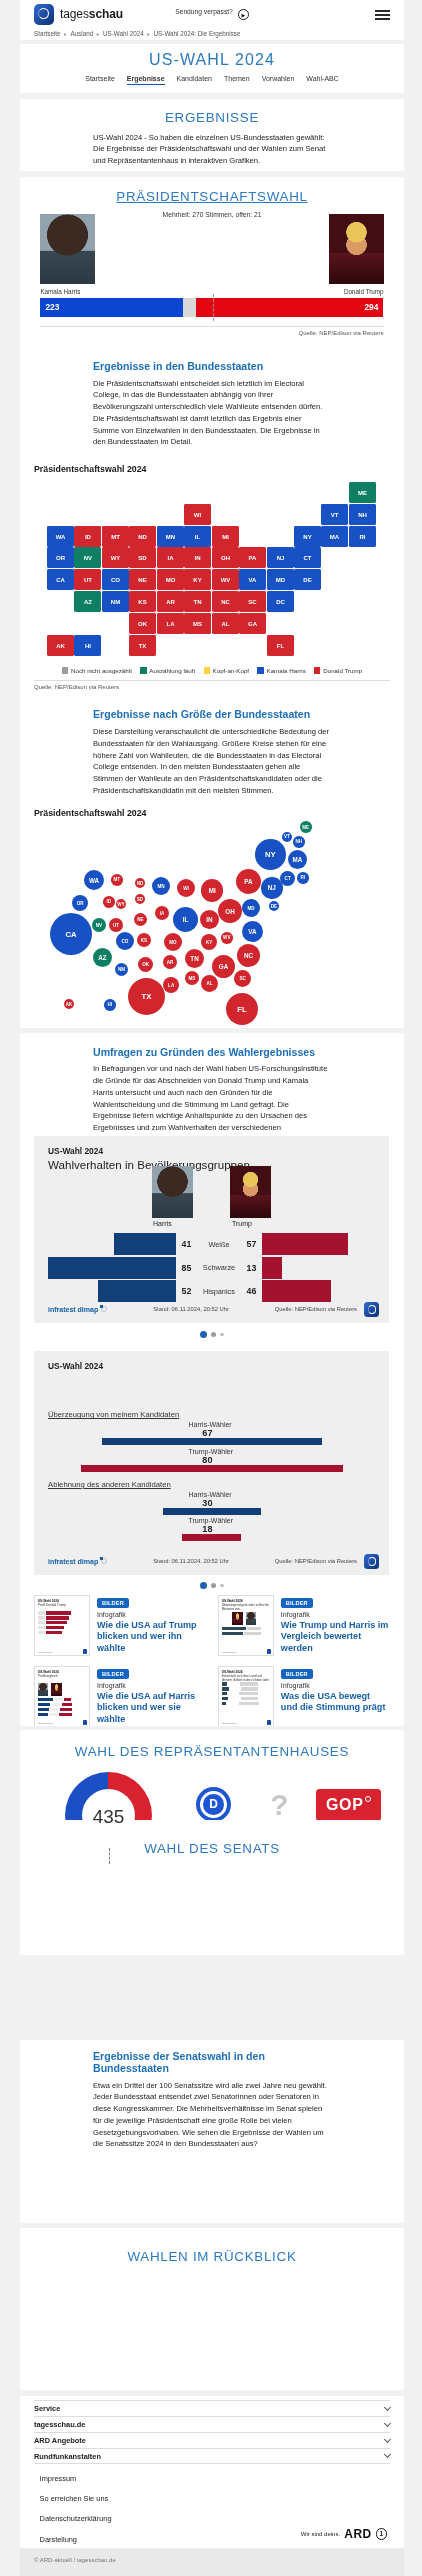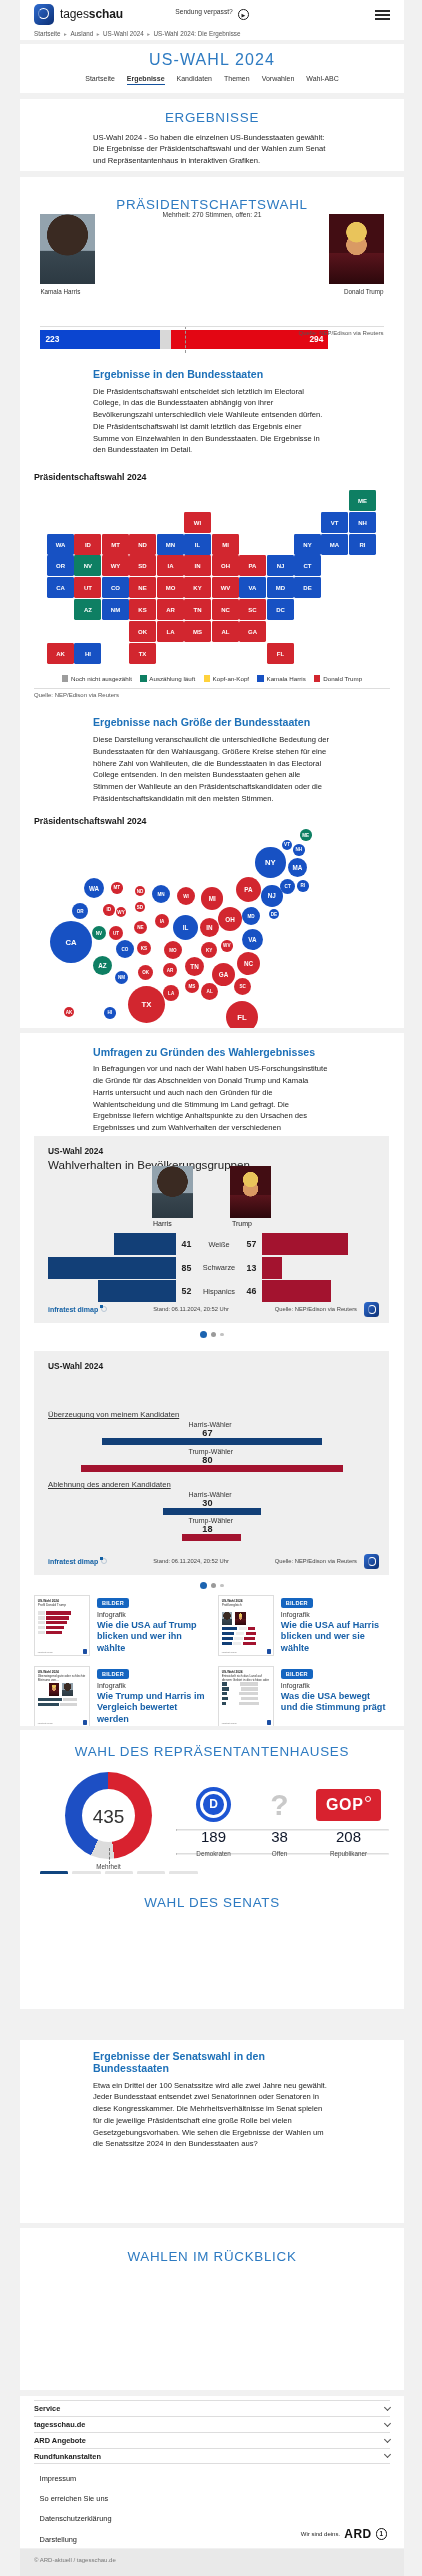--- a/index.html
+++ b/index.html
@@ -34,21 +34,21 @@
   .chart-label { font-size:8.8px; font-weight:700; color:#181818; margin-left:14px; }
   .src { font-size:6px; color:#555; }
   .hrline { border:none; border-top:0.7px solid #ddd; }
 
   
   .photo { position:absolute; width:55px; height:70px; }
   .photo-harris { background: radial-gradient(circle at 50% 30%, #3a2a22 0 36%, transparent 37%), radial-gradient(circle at 50% 40%, #c99b75 0 22%, transparent 23%), linear-gradient(#93a3ae 52%, #394750 53%, #2c3942); }
   .photo-trump  { background: radial-gradient(circle at 50% 26%, #e9c45b 0 17%, transparent 18%), radial-gradient(circle at 50% 44%, #d99a64 0 21%, transparent 22%), linear-gradient(#420d13 55%, #5a141c 56%, #2c080c); }
   .photo-sm { position:absolute; width:41px; height:53px; }
   .cand-name { position:absolute; font-size:6.3px; color:#333; }
-  .ebar { position:absolute; left:20.4px; width:288px; height:19px; display:flex;margin-top:32px; }
+  .ebar { position:absolute; left:20.4px; width:343px; height:19px; display:flex; }
   .ebar .seg { height:100%; position:relative; }
   .ebar .val { position:absolute; top:4.2px; font-size:8.4px; font-weight:700; color:#fff; }
   .ebar-marker { position:absolute; top:-4.2px; height:27.4px; width:0; border-left:1.4px dashed #999; }
 
   
   .tilemap { position:relative; width:330px; height:175px; margin-left:27px; }
   .tile { position:absolute; width:27px; height:21px; color:#fff; font-size:6px; font-weight:700; display:flex; align-items:center; justify-content:center; border-radius:1.4px; cursor:pointer; }
   .map-legend { display:flex; justify-content:center; gap:8.4px; font-size:6.2px; color:#333; align-items:center; }
   .lg-sw { display:inline-block; width:6.3px; height:6.3px; margin-right:2.8px; vertical-align:-0.7px; }
 
@@ -169,21 +169,21 @@
       <span class="tab">Wahl-ABC</span>
     </nav>
 </section>
 
 <section class="card" style="top:99px; height:72px;">
   <h2 class="section-title" style="margin-top:11.3px;">ERGEBNISSE</h2>
   <p class="bodytext" style="margin-top:6.3px;">US-Wahl 2024 - So haben die einzelnen US-Bundesstaaten gewählt: Die Ergebnisse der Präsidentschaftswahl und der Wahlen zum Senat und Repräsentantenhaus in interaktiven Grafiken.</p>
 </section>
 
 <section class="card" style="top:177px; height:851px;">
-  <h2 class="section-title" style="margin-top:20px;">PRÄSIDENTSCHAFTSWAHL</h2>
+  <h2 class="section-title" style="margin-top:12px;text-decoration:underline;">PRÄSIDENTSCHAFTSWAHL</h2>
   <div style="position:absolute; left:0; right:0; top:34px; text-align:center; font-size:6.7px; color:#333;">Mehrheit: 270 Stimmen, offen: 21</div>
   <div class="photo photo-harris" style="left:20.4px; top:37px;"></div>
   <div class="photo photo-trump" style="right:20.4px; top:37px;"></div>
   <div class="cand-name" style="left:20.4px; top:111px;">Kamala Harris</div>
   <div class="cand-name" style="right:20.4px; top:111px;">Donald Trump</div>
 
   <div class="ebar" style="top:121px;">
     <div class="seg" style="width: 41.4498%; background: rgb(11, 69, 208);">
         <span class="val" style="left:5px;">223</span>
       </div>
@@ -454,72 +454,72 @@
           <div class="th-foot">
             <span>infratest dimap</span>
             <span class="th-ard"></span>
           </div>
         </div>
         <div><span class="badge">BILDER</span><div class="tkick">Infografik</div><div class="ttitle">Wie die USA auf Trump blicken und wer ihn wählte</div></div>
       </article>
       <article class="teaser">
         <div class="thumb">
           <div class="th-cap">US-Wahl 2024</div>
-          <div class="th-sub">Profilvergleich</div>
+          <div class="th-sub">Überwiegend gute oder schlechte Meinung von...</div>
           <div class="th-bars">
-            <div><span class="th-face photo-harris"></span><span class="th-face photo-trump"></span></div>
-            <div class="th-row">
-              <i style="width:15.5px;background:#123f77"></i>
-              <i style="width:8.4px;background:#eee"></i>
-              <i style="width:7px;background:#a3132f"></i>
-            </div>
-            <div class="th-row">
-              <i style="width:12.7px;background:#123f77"></i>
-              <i style="width:8.4px;background:#eee"></i>
-              <i style="width:10px;background:#a3132f"></i>
-            </div>
-            <div class="th-row">
-              <i style="width:11.3px;background:#123f77"></i>
-              <i style="width:8.4px;background:#eee"></i>
-              <i style="width:11.3px;background:#a3132f"></i>
-            </div>
-            <div class="th-row">
-              <i style="width:10px;background:#123f77"></i>
-              <i style="width:8.4px;background:#eee"></i>
-              <i style="width:12.7px;background:#a3132f"></i>
+            <div style="text-align:center;margin-top:1.4px;"><span class="th-face photo-trump"></span><span class="th-face photo-harris"></span></div>
+            <div class="th-row">
+              <i style="width:24px;background:#2e4a5a"></i>
+              <i style="width:14px;background:#d5d5d5"></i>
+            </div>
+            <div class="th-row">
+              <i style="width:21px;background:#2e4a5a"></i>
+              <i style="width:17px;background:#d5d5d5"></i>
             </div>
           </div>
           <div class="th-foot">
             <span>infratest dimap</span>
             <span class="th-ard"></span>
           </div>
         </div>
-        <div><span class="badge">BILDER</span><div class="tkick">Infografik</div><div class="ttitle">Wie die USA auf Harris blicken und wer sie wählte</div></div>
+        <div><span class="badge">BILDER</span><div class="tkick">Infografik</div><div class="ttitle">Wie Trump und Harris im Vergleich bewertet werden</div></div>
       </article>
       <article class="teaser">
         <div class="thumb">
           <div class="th-cap">US-Wahl 2024</div>
-          <div class="th-sub">Überwiegend gute oder schlechte Meinung von...</div>
+          <div class="th-sub">Profilvergleich</div>
           <div class="th-bars">
-            <div style="text-align:center;margin-top:1.4px;"><span class="th-face photo-trump"></span><span class="th-face photo-harris"></span></div>
-            <div class="th-row">
-              <i style="width:24px;background:#2e4a5a"></i>
-              <i style="width:14px;background:#d5d5d5"></i>
-            </div>
-            <div class="th-row">
-              <i style="width:21px;background:#2e4a5a"></i>
-              <i style="width:17px;background:#d5d5d5"></i>
+            <div><span class="th-face photo-harris"></span><span class="th-face photo-trump"></span></div>
+            <div class="th-row">
+              <i style="width:15.5px;background:#123f77"></i>
+              <i style="width:8.4px;background:#eee"></i>
+              <i style="width:7px;background:#a3132f"></i>
+            </div>
+            <div class="th-row">
+              <i style="width:12.7px;background:#123f77"></i>
+              <i style="width:8.4px;background:#eee"></i>
+              <i style="width:10px;background:#a3132f"></i>
+            </div>
+            <div class="th-row">
+              <i style="width:11.3px;background:#123f77"></i>
+              <i style="width:8.4px;background:#eee"></i>
+              <i style="width:11.3px;background:#a3132f"></i>
+            </div>
+            <div class="th-row">
+              <i style="width:10px;background:#123f77"></i>
+              <i style="width:8.4px;background:#eee"></i>
+              <i style="width:12.7px;background:#a3132f"></i>
             </div>
           </div>
           <div class="th-foot">
             <span>infratest dimap</span>
             <span class="th-ard"></span>
           </div>
         </div>
-        <div><span class="badge">BILDER</span><div class="tkick">Infografik</div><div class="ttitle">Wie Trump und Harris im Vergleich bewertet werden</div></div>
+        <div><span class="badge">BILDER</span><div class="tkick">Infografik</div><div class="ttitle">Wie die USA auf Harris blicken und wer sie wählte</div></div>
       </article>
       <article class="teaser">
         <div class="thumb">
           <div class="th-cap">US-Wahl 2024</div>
           <div class="th-sub">Entwickelt sich das Land auf diesem Gebiet in die richtige oder die falsche Richtung?</div>
           <div class="th-bars">
             <div class="th-row">
               <i style="width:5.6px;background:#2e4a5a"></i>
               <i style="width:10px;background:#fff"></i>
               <i style="width:18.3px;background:#d5d5d5"></i>
@@ -593,21 +593,21 @@
   <div class="years" style="top:141px;">
       <span class="year active">2024</span>
       <span class="year">2022</span>
       <span class="year">2020</span>
       <span class="year">2018</span>
       <span class="year">2016</span>
     </div>
   <div class="src" style="position:absolute; right:20px; top:145px;">Quelle: NEP/Edison via Reuters</div>
 </section>
 
-<section class="card" style="top:1874px; height:135px;">
+<section class="card" style="top:1820px; height:135px;">
   <h2 class="section-title" style="margin-top:21px;">WAHL DES SENATS</h2>
 </section>
 
 <section class="card" style="top:2040px; height:183px;">
   <h3 class="h2link" style="margin-top:10px;">Ergebnisse der Senatswahl in den Bundesstaaten</h3>
   <p class="bodytext" style="margin-top:5.6px;">Etwa ein Drittel der 100 Senatssitze wird alle zwei Jahre neu gewählt. Jeder Bundesstaat entsendet zwei Senatorinnen oder Senatoren in diese Kongresskammer. Die Mehrheitsverhältnisse im Senat spielen für die jeweilige Präsidentschaft eine große Rolle bei vielen Gesetzgebungsvorhaben. Wie sehen die Ergebnisse der Wahlen um die Senatssitze 2024 in den Bundesstaaten aus?</p>
 </section>
 
 <section class="card" style="top:2228px; height:162px;">
   <h2 class="section-title" style="margin-top:21px;">WAHLEN IM RÜCKBLICK</h2>

